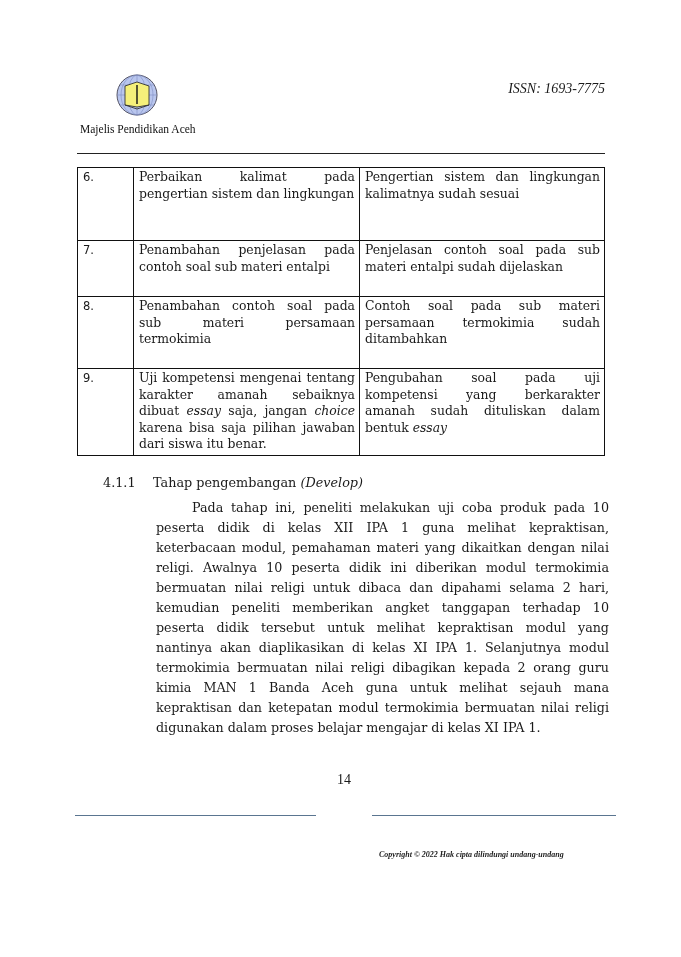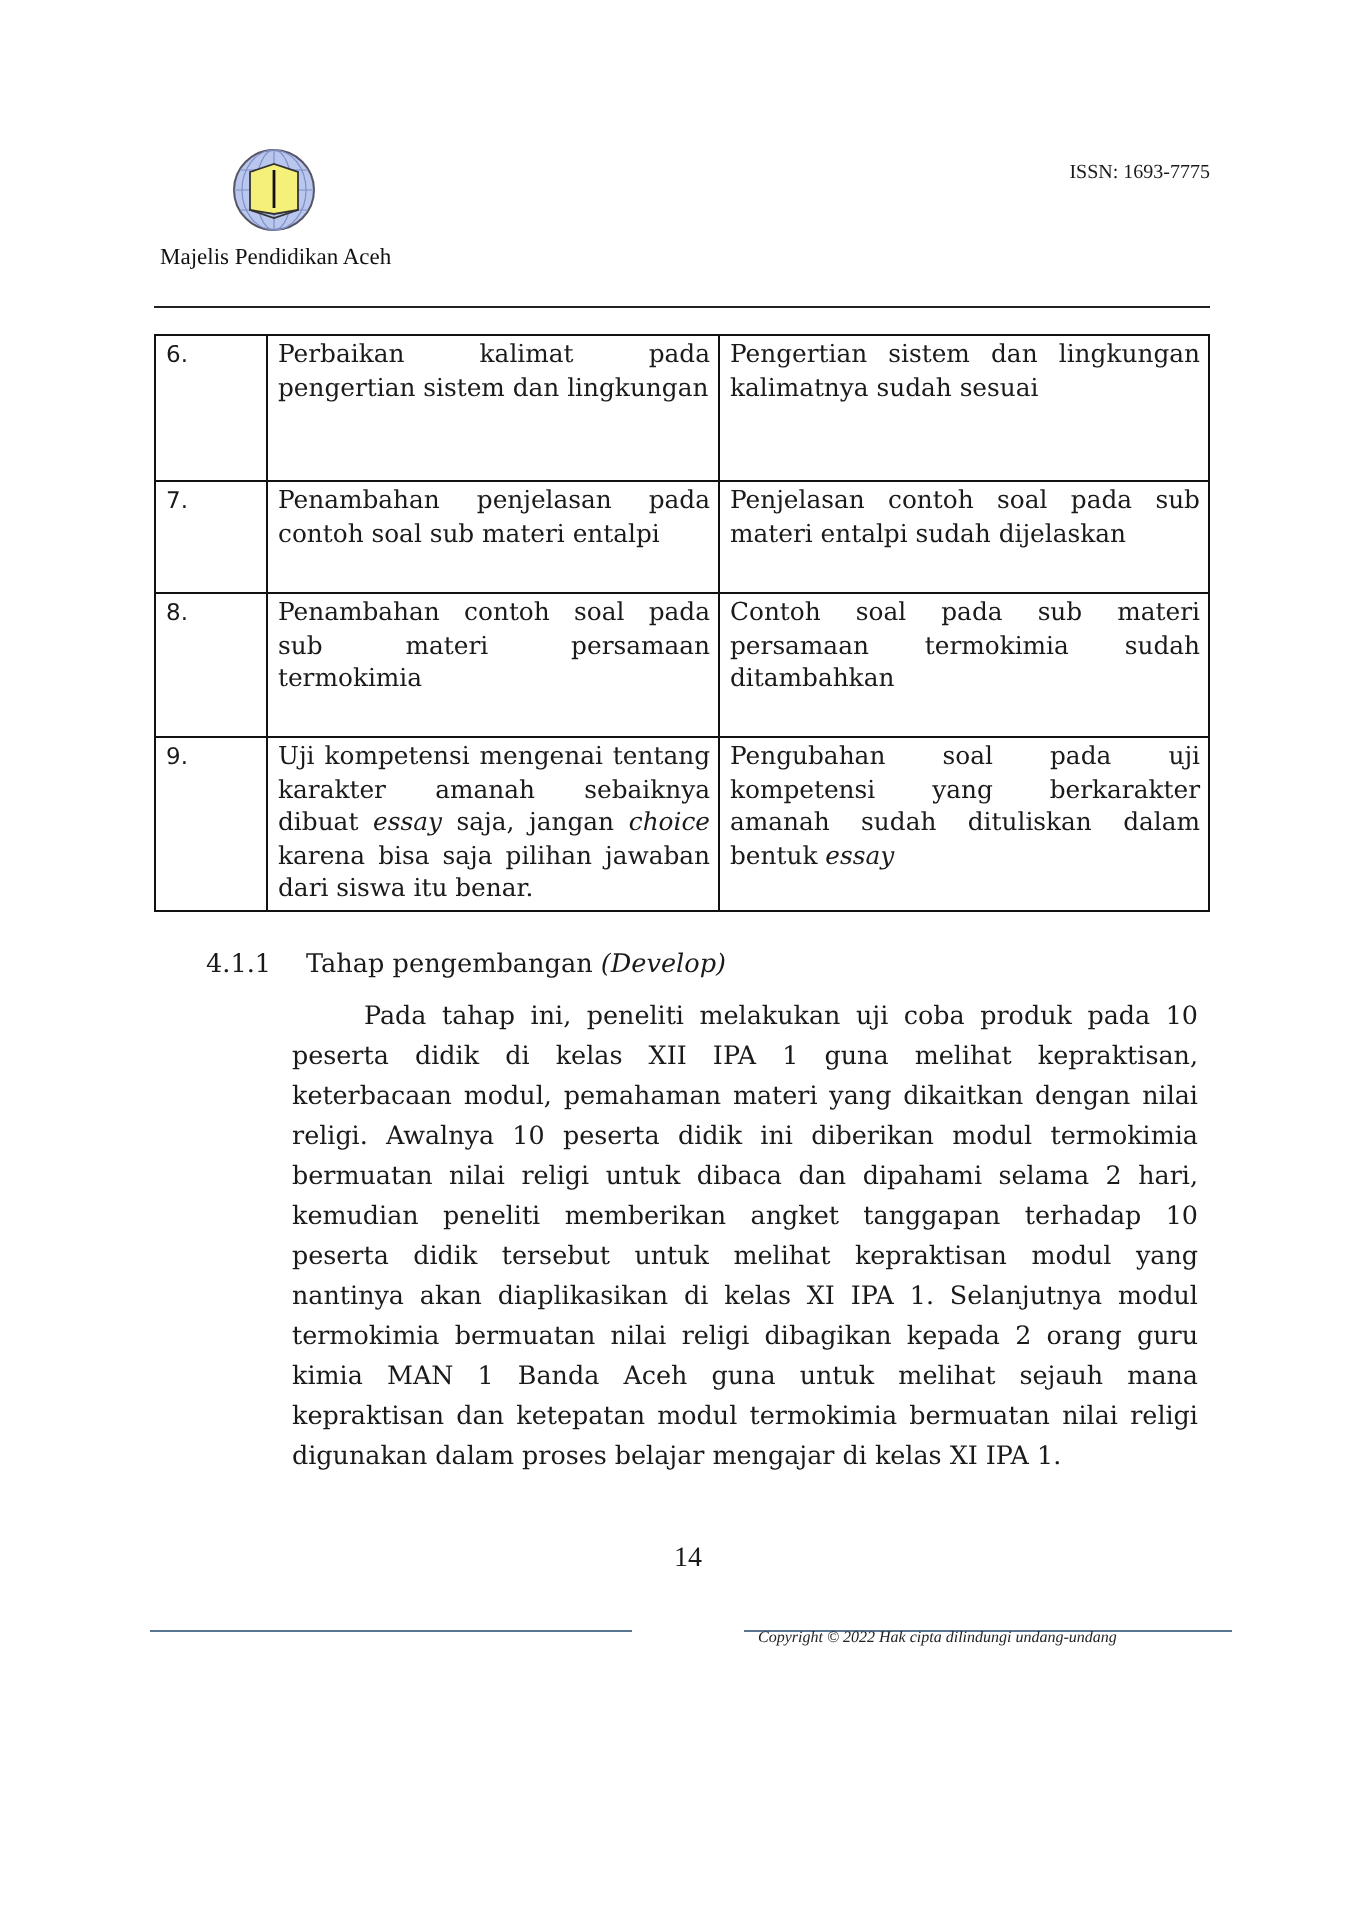--- a/index.html
+++ b/index.html
@@ -2,51 +2,51 @@
 <html><head>
   <meta charset="utf-8">
   <style>
     html, body { margin: 0; padding: 0; background: #ffffff; }
     body { width: 681px; height: 957px; position: relative; overflow: hidden; color: #1a1a1a; }
     .page { position: absolute; left: 0; top: 0; width: 681px; height: 957px; background: #fff; }
 
     
     .logo { position: absolute; left: 116px; top: 74px; width: 42px; height: 42px; }
     .org-name { position: absolute; left: 80px; top: 123px; font-family: "Liberation Serif", "DejaVu Serif", serif; font-size: 11.5px; color: #111; }
-    .issn { position: absolute; right: 76px; top: 81px; font-family: "Liberation Serif", "DejaVu Serif", serif; font-size: 10px; text-align: left; }
+    .issn { position: absolute; right: 76px; top: 81px; font-family: "Liberation Serif", "DejaVu Serif", serif; font-size: 14px; text-align: left; font-style: italic; }
     .journal { position: absolute; right: 76px; top: 108px; font-family: "Liberation Serif", "DejaVu Serif", serif; font-size: 11.5px; text-align: right; line-height: 14px; }
     .header-rule { position: absolute; left: 77px; top: 153px; width: 528px; height: 0; border-top: 1px solid #222; }
 
     
     table.rev { position: absolute; left: 77px; top: 167px; width: 528px; border-collapse: collapse;
       font-family: "DejaVu Serif", "Liberation Serif", serif; font-size: 12.4px; line-height: 16.5px; }
     table.rev td { border: 1px solid #111; vertical-align: top; padding: 1px 4px 2px 5px; }
     td.num { width: 46px; font-family: "DejaVu Sans", "Liberation Sans", sans-serif; font-size: 11.5px; padding-left: 6px; }
     td.c1 { width: 216px; text-align: justify; text-align-last: left; }
     td.c2 { text-align: justify; text-align-last: left; margin-left: 36px; }
     tr.r6 td { height: 69px; }
     tr.r7 td { height: 52px; }
     tr.r8 td { height: 68px; }
     tr.r9 td { height: 82px; }
     .it { font-style: italic; }
 
     
     .sec-head { position: absolute; left: 103px; top: 475px; font-family: "DejaVu Serif", "Liberation Serif", serif; font-size: 12.8px; }
     .sec-head .sec-num { display: inline-block; width: 50px; }
-    .para { position: absolute; left: 146px; width: 453px; font-family: "DejaVu Serif", "Liberation Serif", serif;
+    .para { position: absolute; left: 156px; width: 453px; font-family: "DejaVu Serif", "Liberation Serif", serif;
       font-size: 12.7px; line-height: 20px; text-align: justify; }
     .para .indent { display: inline-block; width: 36px; }
     .p1 { top: 498px; }
     .p2 { top: 733px; }
 
     
     .foot-rule-l { position: absolute; left: 75px; top: 815px; width: 241px; border-top: 1px solid #5a7590; }
     .foot-rule-r { position: absolute; left: 372px; top: 815px; width: 244px; border-top: 1px solid #5a7590; }
     .page-num { position: absolute; left: 337px; top: 772px; font-family: "Liberation Serif", "DejaVu Serif", serif; font-size: 14px; }
-    .copyright { position: absolute; left: 379px; top: 814px; font-family: "Liberation Serif", "DejaVu Serif", serif; font-size: 8px; font-style: italic; font-weight: normal; color: #222; }
+    .copyright { position: absolute; left: 379px; top: 850px; font-family: "Liberation Serif", "DejaVu Serif", serif; font-size: 8px; font-style: italic; font-weight: bold; color: #222; }
   </style>
 </head>
 <body>
 
 <div class="page">
 
   <svg class="logo" viewBox="0 0 42 42">
     <circle cx="21" cy="21" r="20" fill="#b9c6ee" stroke="#556" stroke-width="1"></circle>
     <g stroke="#7f8fc4" stroke-width="0.6" fill="none">
       <ellipse cx="21" cy="21" rx="9" ry="20"></ellipse>

